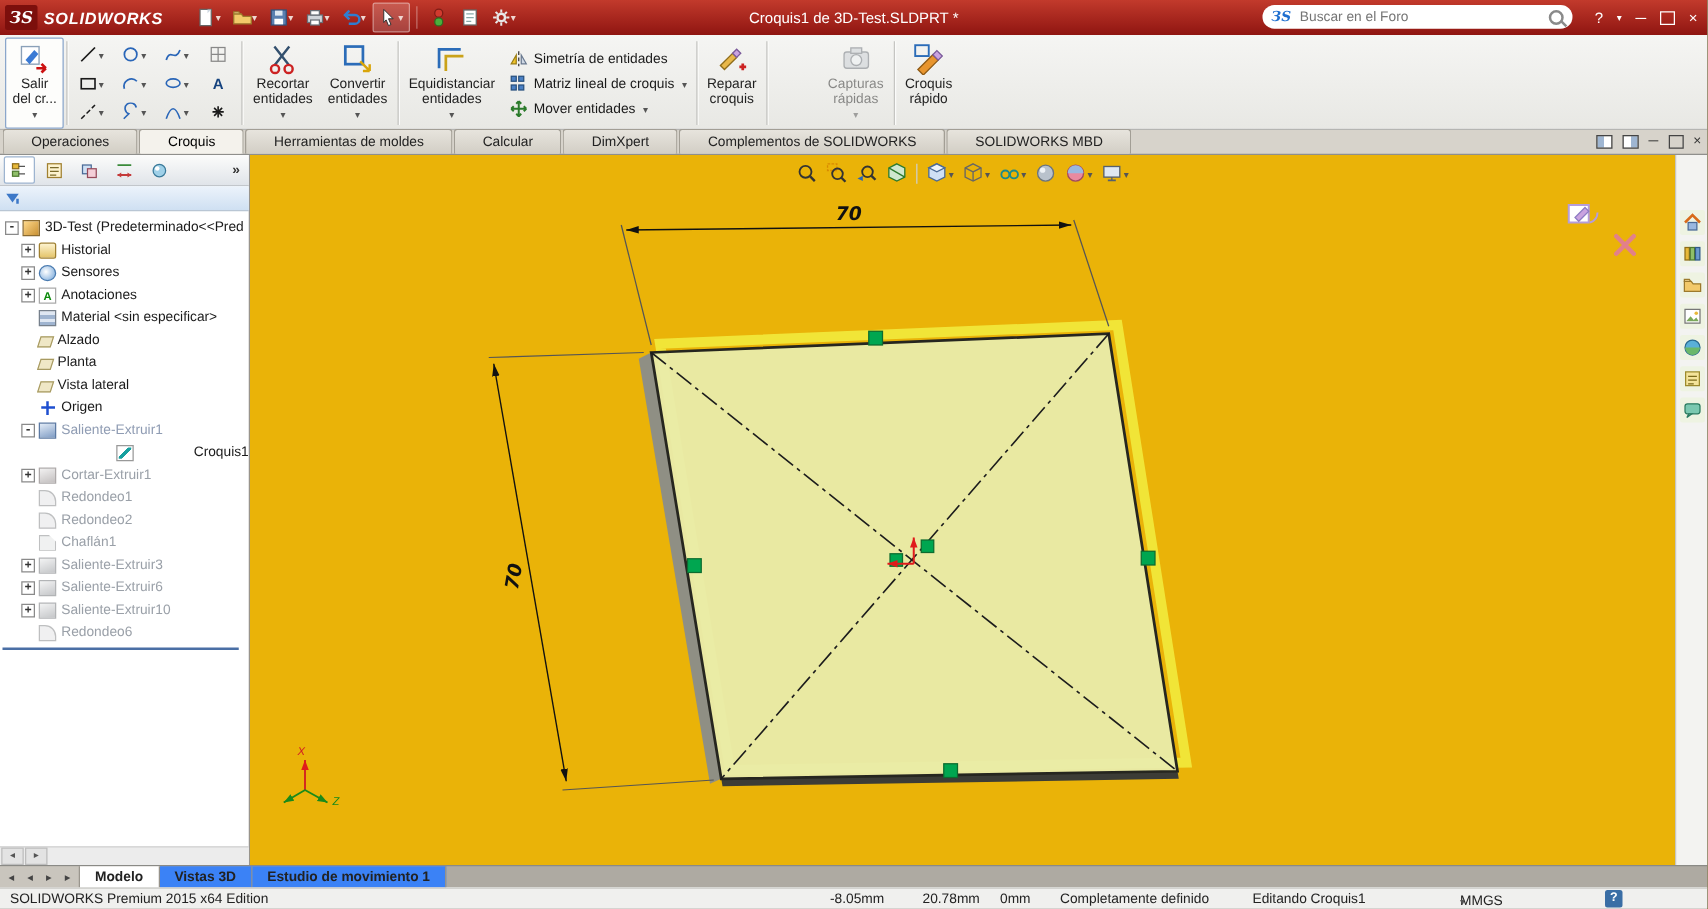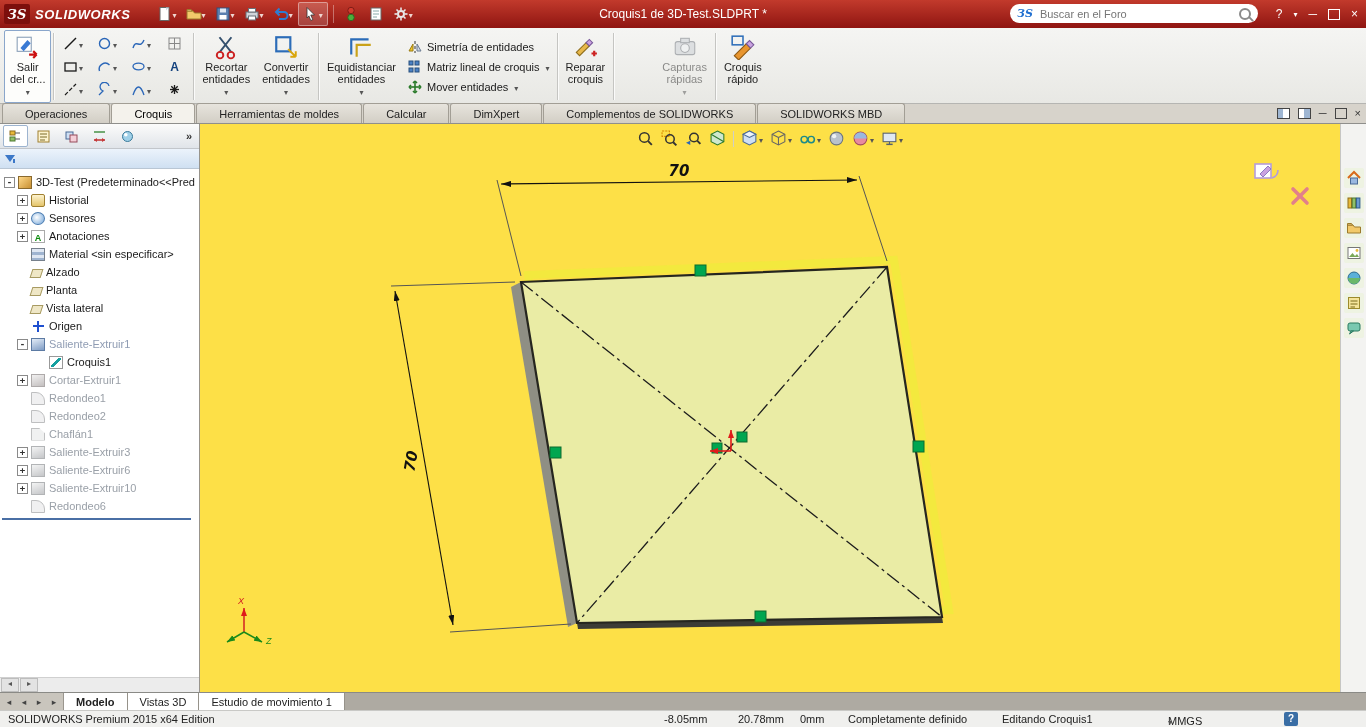--- a/index.html
+++ b/index.html
@@ -69,21 +69,21 @@
   .lp-tab.active{background:#fff;border-color:#9db4d0;}
   .lp-tab svg{width:15px;height:15px;}
   .lp-more{margin-left:auto;font-size:11px;color:#333;padding-right:4px;font-weight:bold;}
   .lp-filter{height:19px;background:linear-gradient(#ecf3fb,#cfe0f2);border-bottom:1px solid #b9c6d4;
     display:flex;align-items:center;padding:0 5px;gap:4px;}
   .funnel{width:0;height:0;border-left:5px solid transparent;border-right:5px solid transparent;border-top:7px solid #3c78c8;}
   .funnel-stem{width:2px;height:4px;background:#3c78c8;margin-left:-6px;margin-top:5px;}
   .tree{padding-top:4px;}
   .trow{display:flex;align-items:center;height:18px;padding-left:4px;white-space:nowrap;}
   .trow.lv1{padding-left:17px;}
-  .trow.lv2{padding-left:35px;}
+  .trow.lv2{padding-left:35px;justify-content:space-between;}
   .exp{width:9px;height:9px;border:1px solid #8a8a8a;background:#fff;flex:none;
     font:bold 9px/8px "DejaVu Sans Mono",monospace;text-align:center;color:#333;margin-right:3px;}
   .exp:empty{visibility:hidden;}
   .tic{width:14px;height:13px;display:inline-block;flex:none;margin-right:1px;box-sizing:border-box;}
   .tlb{margin-left:3px;}
   .trow[data-state="gray"] .tlb{color:#9aa0a8;}
   .trow[data-state="gray"] .tic{filter:grayscale(.9);opacity:.55;}
   .trow[data-state="dim"] .tlb{color:#8f9cb3;}
   .ic-part{background:linear-gradient(135deg,#ffd98a,#c89033);border:1px solid #8a6a2f;}
   .ic-history{background:linear-gradient(#fdf3cf,#e4c46a);border:1px solid #a08030;border-radius:2px;}
@@ -103,21 +103,21 @@
   .ic-chamfer{background:#dce6f2;border:1px solid #7b8ea6;clip-path:polygon(0 0,55% 0,100% 45%,100% 100%,0 100%);}
   .rollback{border-top:2px solid #4a6fa5;margin:3px 8px 0 2px;}
   .lp-hscroll{position:absolute;left:0;bottom:0;width:199px;height:15px;background:#ececec;
     border-top:1px solid #d0d0d0;display:flex;align-items:center;gap:1px;padding-left:1px;box-sizing:border-box;}
   .scrbtn{width:16px;height:12px;background:#e3e3e3;border:1px solid #bdbdbd;font-size:8px;line-height:10px;text-align:center;color:#555;}
   .splitter-handle{position:absolute;left:200px;top:380px;width:7px;height:46px;background:#dcd8d0;
     border:1px solid #a9a59c;border-left:0;border-radius:0 3px 3px 0;
     display:flex;align-items:center;justify-content:center;font-size:7px;color:#666;}
 
   
-  .graphics{position:absolute;left:200px;top:124px;width:1140px;height:568px;background:#fde047;overflow:hidden;}
+  .graphics{position:absolute;left:200px;top:124px;width:1140px;height:568px;background:#eab308;overflow:hidden;}
   .vcanvas{position:absolute;left:0;top:0;}
   .viewbar{position:absolute;left:50%;top:4px;transform:translateX(-50%);display:flex;align-items:center;gap:3px;padding:1px 5px;}
   .vbtn{display:flex;align-items:center;gap:1px;padding:1px 2px;border-radius:2px;}
   .vbtn svg{width:17px;height:17px;}
   .vsep{width:1px;height:16px;background:#cfcfcc;margin:0 2px;}
   .confirm-sketch{position:absolute;top:36px;right:58px;}
   .confirm-x{position:absolute;top:62px;right:30px;}
 
   
   .taskstrip{position:absolute;right:0;top:124px;width:26px;height:568px;background:#f3f3f1;
@@ -125,21 +125,21 @@
     align-items:center;padding-top:44px;gap:5px;}
   .tsbtn{width:20px;height:20px;display:flex;align-items:center;justify-content:center;border-radius:2px;background:#eef3e2;}
   .tsbtn svg{width:16px;height:16px;}
 
   
   .modeltabs{position:absolute;left:0;top:692px;width:100%;height:18px;background:#aeaaa2;
     border-top:1px solid #8a8a86;display:flex;align-items:flex-end;box-sizing:border-box;}
   .mnav{display:flex;align-items:center;height:17px;background:#c9c5bd;border-right:1px solid #9a968e;padding:0 3px;gap:3px;}
   .mnavb{width:12px;text-align:center;font-size:9px;color:#444;}
   .mtab{height:17px;display:flex;align-items:center;padding:0 12px;font-size:11px;color:#222;
-    background:#ffffff;border-right:1px solid #96928a;white-space:nowrap;}
+    background:#3b82f6;border-right:1px solid #96928a;white-space:nowrap;font-weight:bold;}
   .mtab.active{background:#fff;font-weight:bold;}
 
   
   .statusbar{position:absolute;left:0;top:710px;width:100%;height:17px;background:#f0f0ee;
     border-top:1px solid #c9c9c6;font-size:11px;color:#222;}
   .statusbar span{position:absolute;top:2px;white-space:nowrap;}
   .sb-edition{left:8px;}
   .sb-x{left:664px;}.sb-y{left:738px;}.sb-z{left:800px;}
   .sb-def{left:848px;}.sb-mode{left:1002px;}.sb-units{left:1168px;}
   .sb-help{left:1284px;top:1px!important;width:14px;height:14px;background:#3a6ea5;color:#fff;

